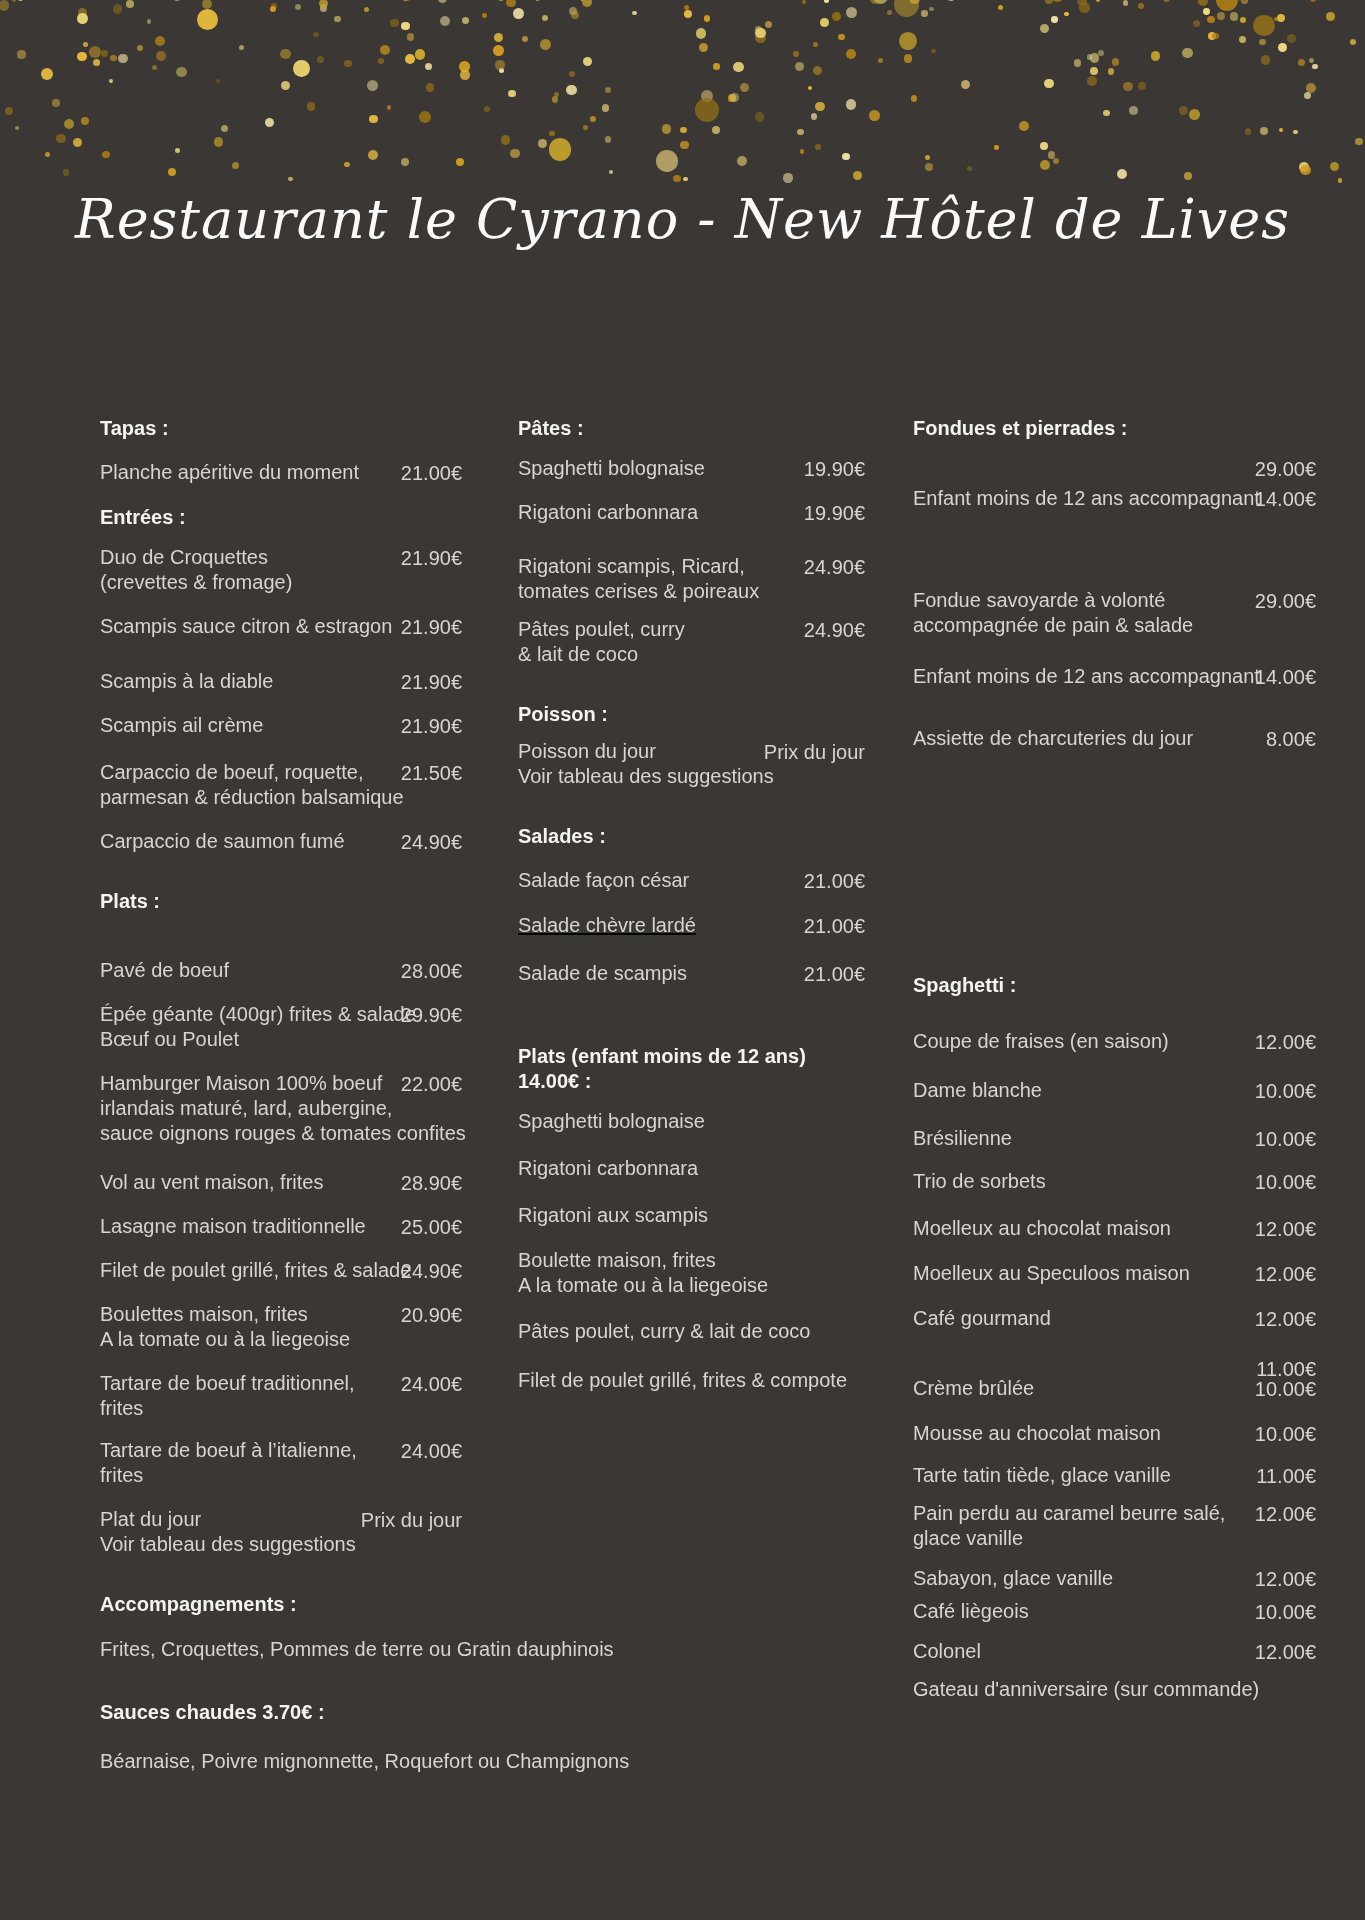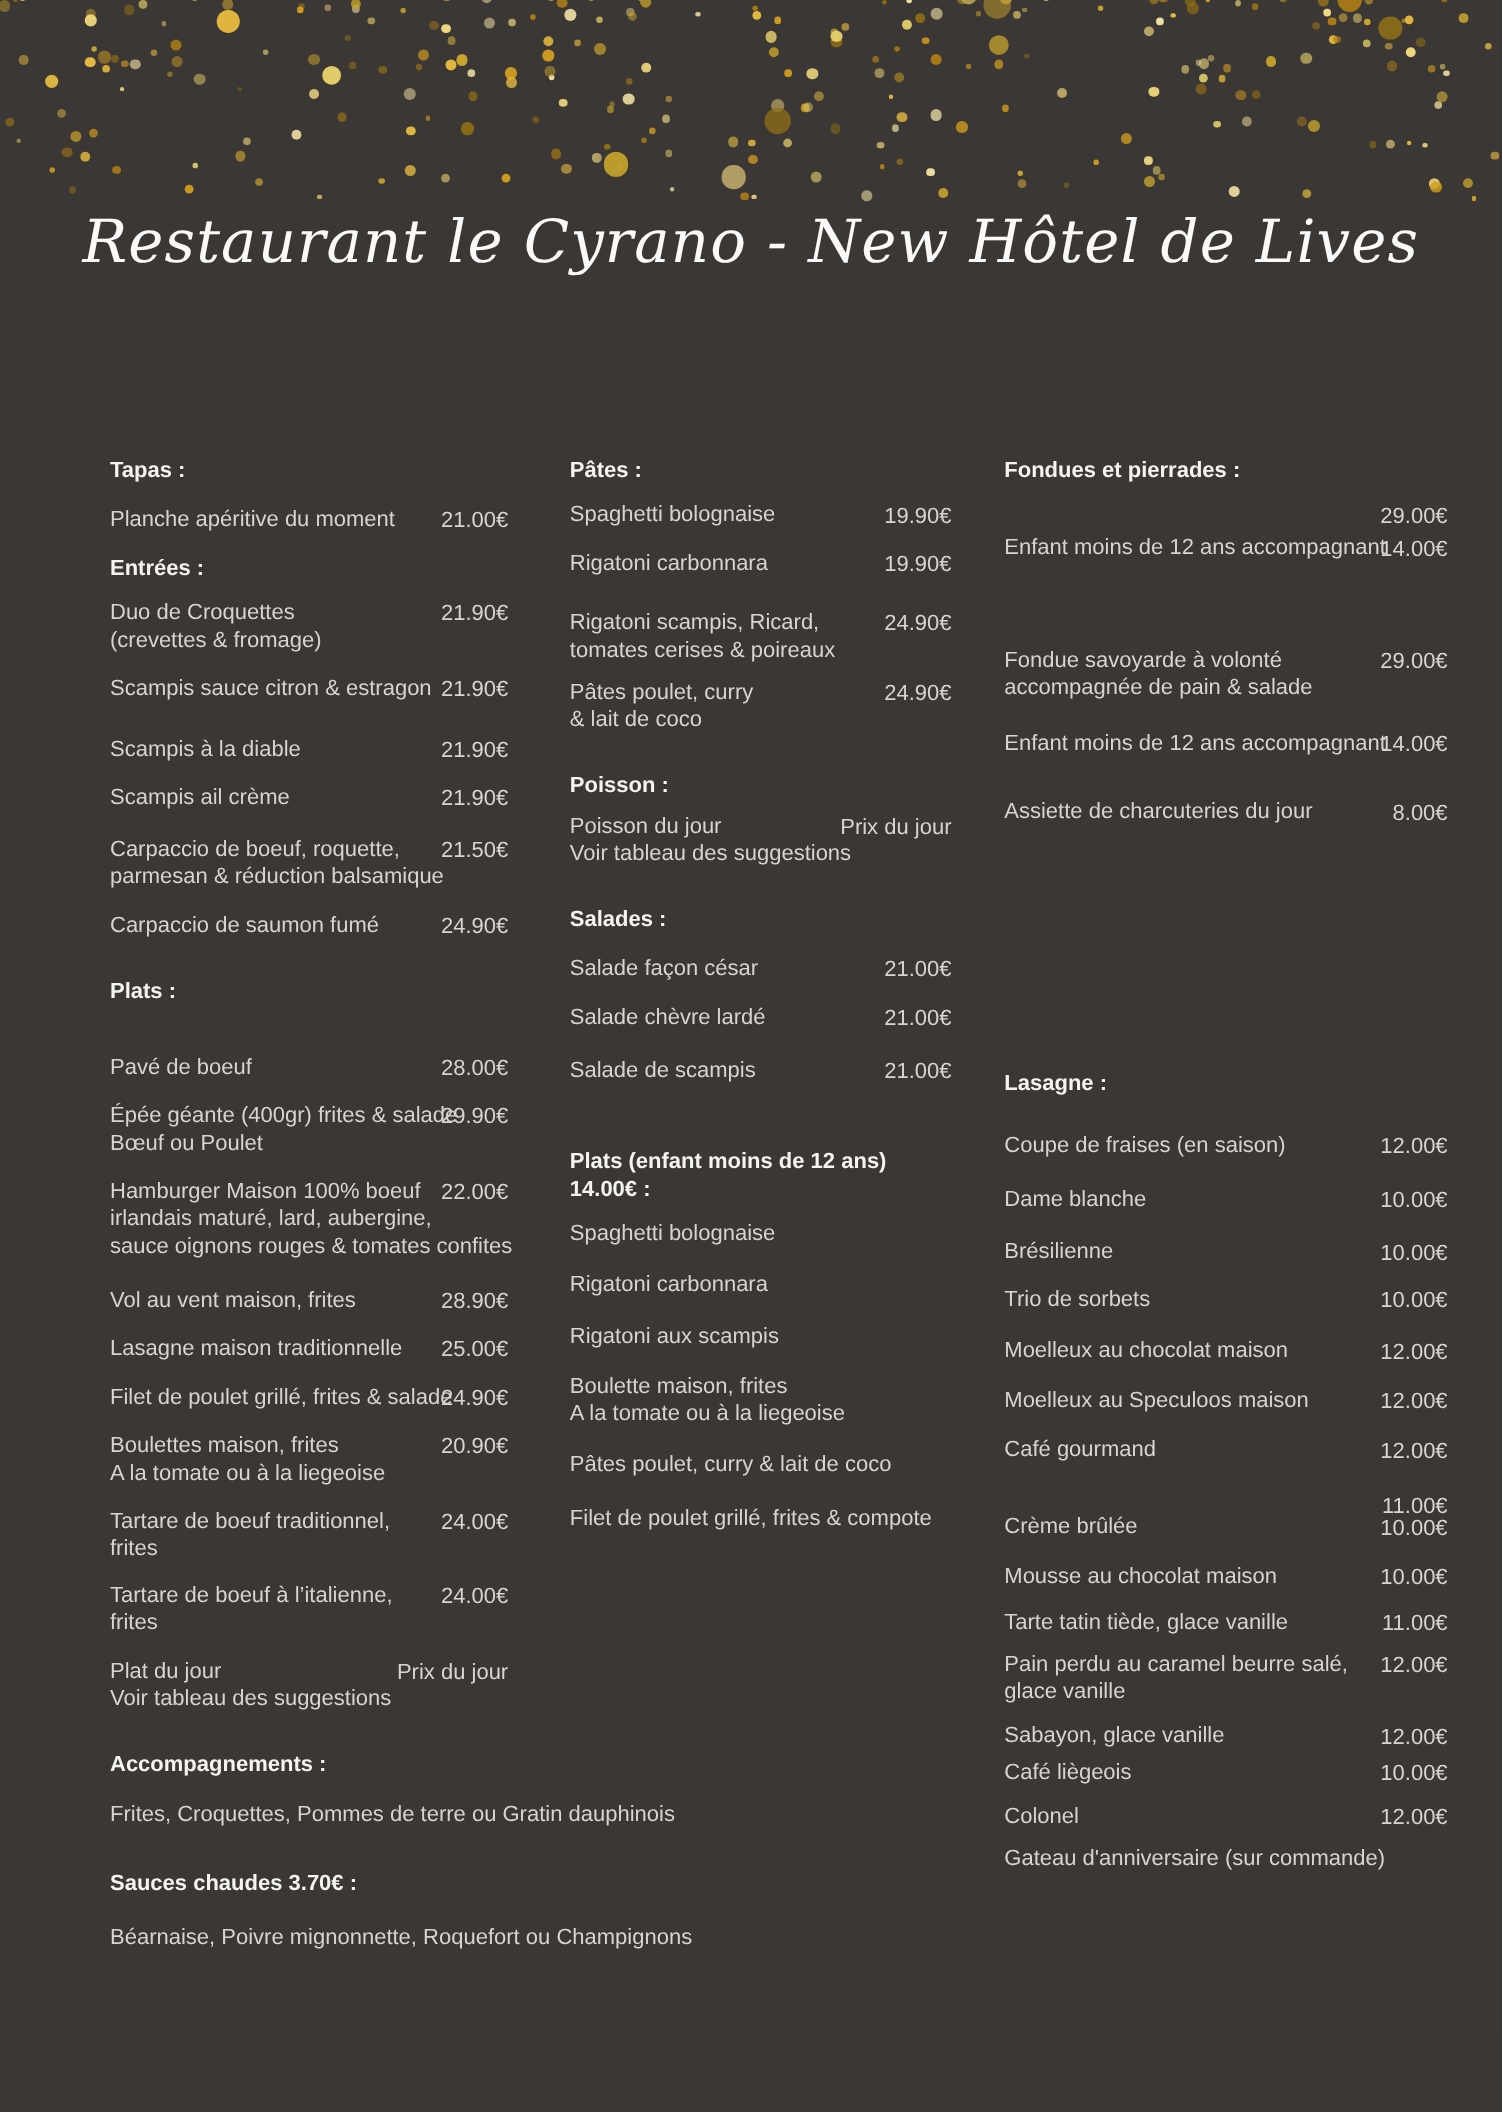--- a/index.html
+++ b/index.html
@@ -420,21 +420,21 @@
       <div class="row" style="margin-top: -3px;">
         <div class="iname">Poisson du jour
 Voir tableau des suggestions</div>
         <div class="iprice">Prix du jour</div>
       </div>
       <div class="heading">Salades :</div>
       <div class="row" style="margin-top: 4px;">
         <div class="iname">Salade façon césar</div>
         <div class="iprice">21.00€</div>
       </div>
-      <div class="row" style="margin-top: 1px;">
+      <div class="row" style="margin-top: 1px; text-decoration: underline;">
         <div class="iname">Salade chèvre lardé</div>
         <div class="iprice">21.00€</div>
       </div>
       <div class="row" style="margin-top: 4px;">
         <div class="iname">Salade de scampis</div>
         <div class="iprice">21.00€</div>
       </div>
       <div class="heading" style="margin-top: 39px;">Plats (enfant moins de 12 ans)
 14.00€ :</div>
       <div class="row">
@@ -472,21 +472,21 @@
         <div class="iprice">29.00€</div>
       </div>
       <div class="row" style="margin-top: 7px;">
         <div class="iname">Enfant moins de 12 ans accompagnant</div>
         <div class="iprice">14.00€</div>
       </div>
       <div class="row" style="margin-top: 18px;">
         <div class="iname">Assiette de charcuteries du jour</div>
         <div class="iprice">8.00€</div>
       </div>
-      <div class="heading" style="margin-top: 203px;">Lasagne :</div>
+      <div class="heading" style="margin-top: 203px;">Spaghetti :</div>
       <div class="row" style="margin-top: 16px;">
         <div class="iname">Coupe de fraises (en saison)</div>
         <div class="iprice">12.00€</div>
       </div>
       <div class="row" style="margin-top: 5px;">
         <div class="iname">Dame blanche</div>
         <div class="iprice">10.00€</div>
       </div>
       <div class="row" style="margin-top: 4px;">
         <div class="iname">Brésilienne</div>

